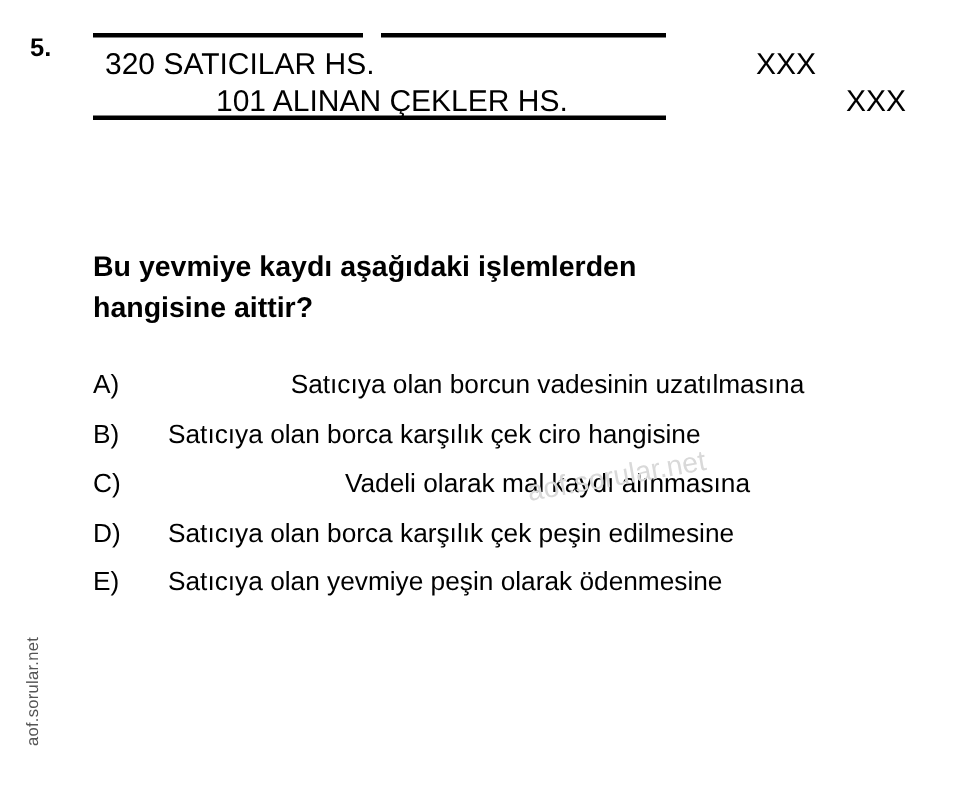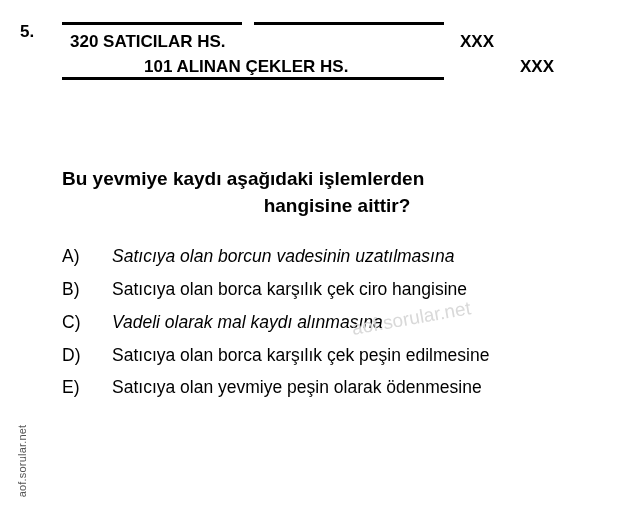--- a/index.html
+++ b/index.html
@@ -72,53 +72,54 @@
     background: #000;
     top: 0;
   }
   .rule-left   { left: 0px;   width: 180px; }
   .rule-right  { left: 192px; width: 190px; }
   .rule-bottom { left: 0px;   width: 382px; }
 
   .entry-line {
     position: relative;
     height: 25px;
-    font-size: 17px;
-    font-weight: bold;
+    font-size: 20px;
+    font-weight: normal;
   }
   .entry-line .acct {
     position: absolute;
     top: 5px;
     white-space: nowrap;
   }
   .entry-line .amt {
     position: absolute;
     top: 5px;
     white-space: nowrap;
+    margin-left: 44px;
   }
   .line1 .acct { left: 8px; }
   .line1 .amt  { left: 398px; }
   .line2 .acct { left: 82px; }
   .line2 .amt  { left: 458px; }
   .line3 .acct { left: 82px; }
 
   
   .stem {
     position: absolute;
     left: 62px;
     top: 166px;
     width: 550px;
     font-size: 19px;
     font-weight: bold;
     line-height: 1.42;
     text-align: justify;
     text-justify: inter-word;
   }
   .stem .last-line {
-    text-align: center;
+    text-align: left;
   }
 
   
   .options {
     position: absolute;
     left: 62px;
     top: 244px;
     width: 556px;
   }
   .option {
@@ -133,22 +134,21 @@
     top: 0;
     width: 34px;
   }
   .option .text {
     display: block;
     margin-left: 50px;
     text-align: justify;
     text-justify: inter-word;
   }
   .option .text.nojust {
-    text-align: left;
-    font-style: italic;
+    text-align: center;
   }
 
   
   .center-watermark {
     position: absolute;
     left: 352px;
     top: 318px;
     font-size: 19px;
     color: #d9d9d9;
     transform: rotate(-10deg);

